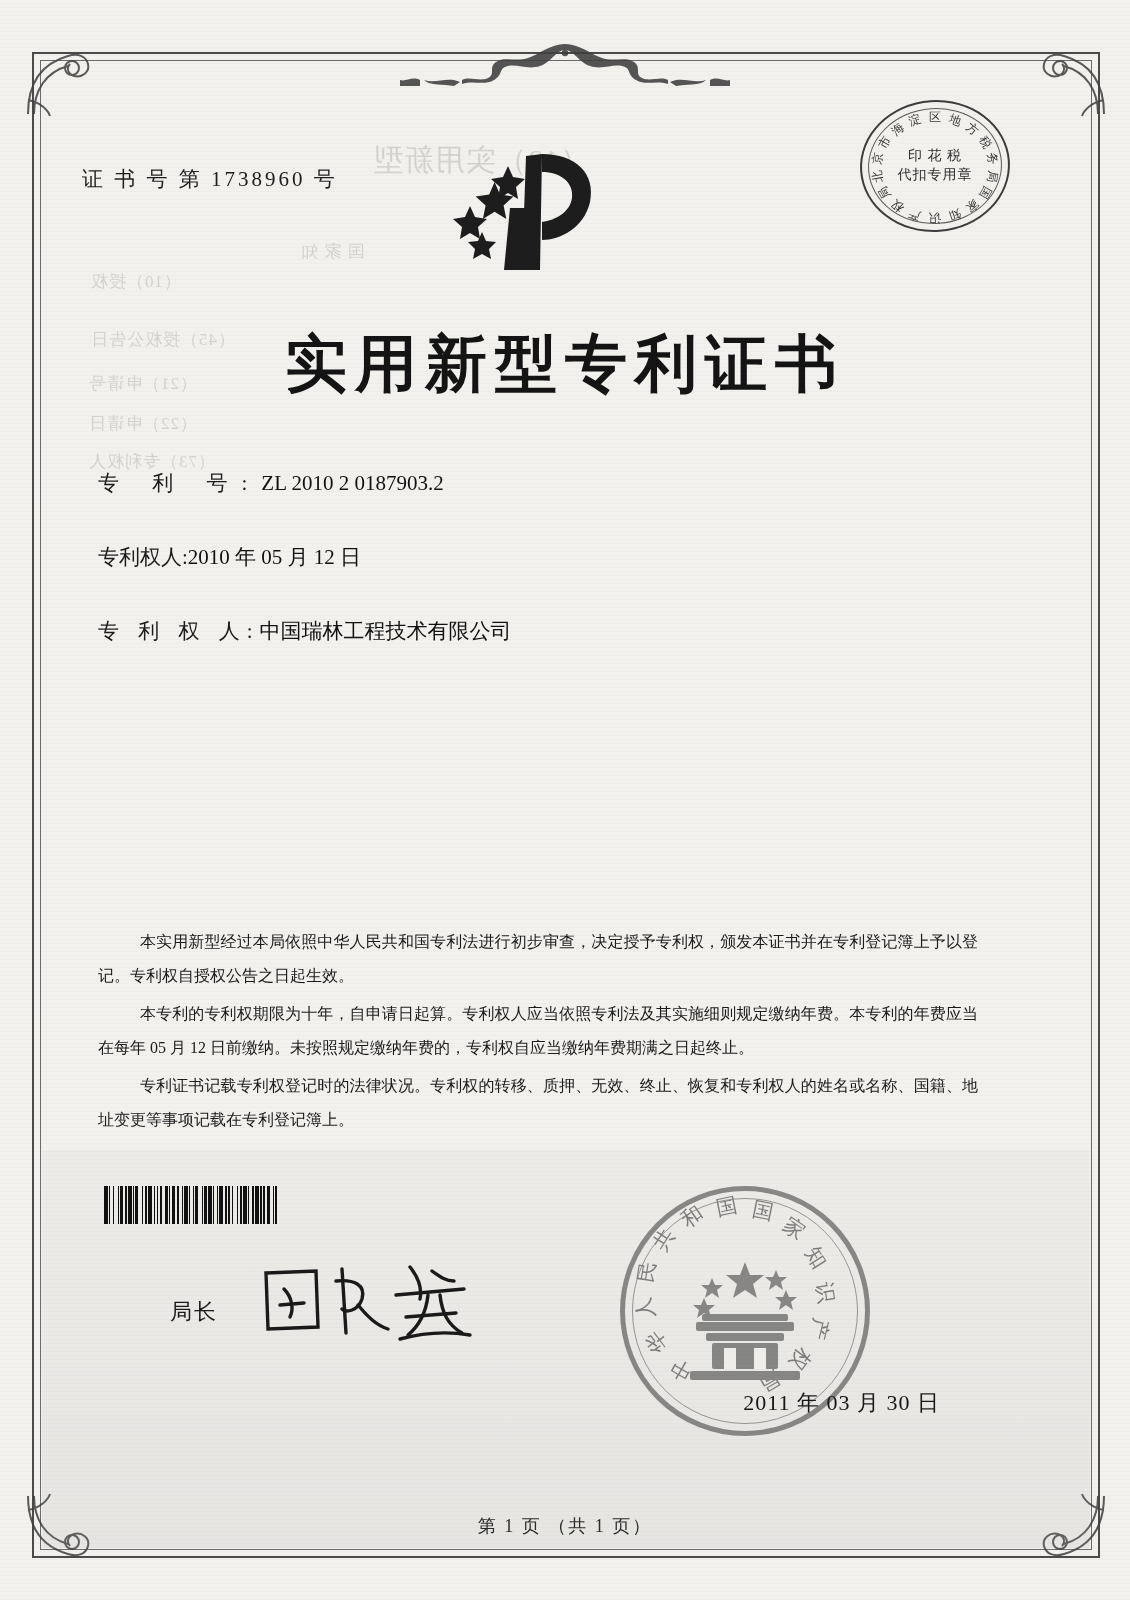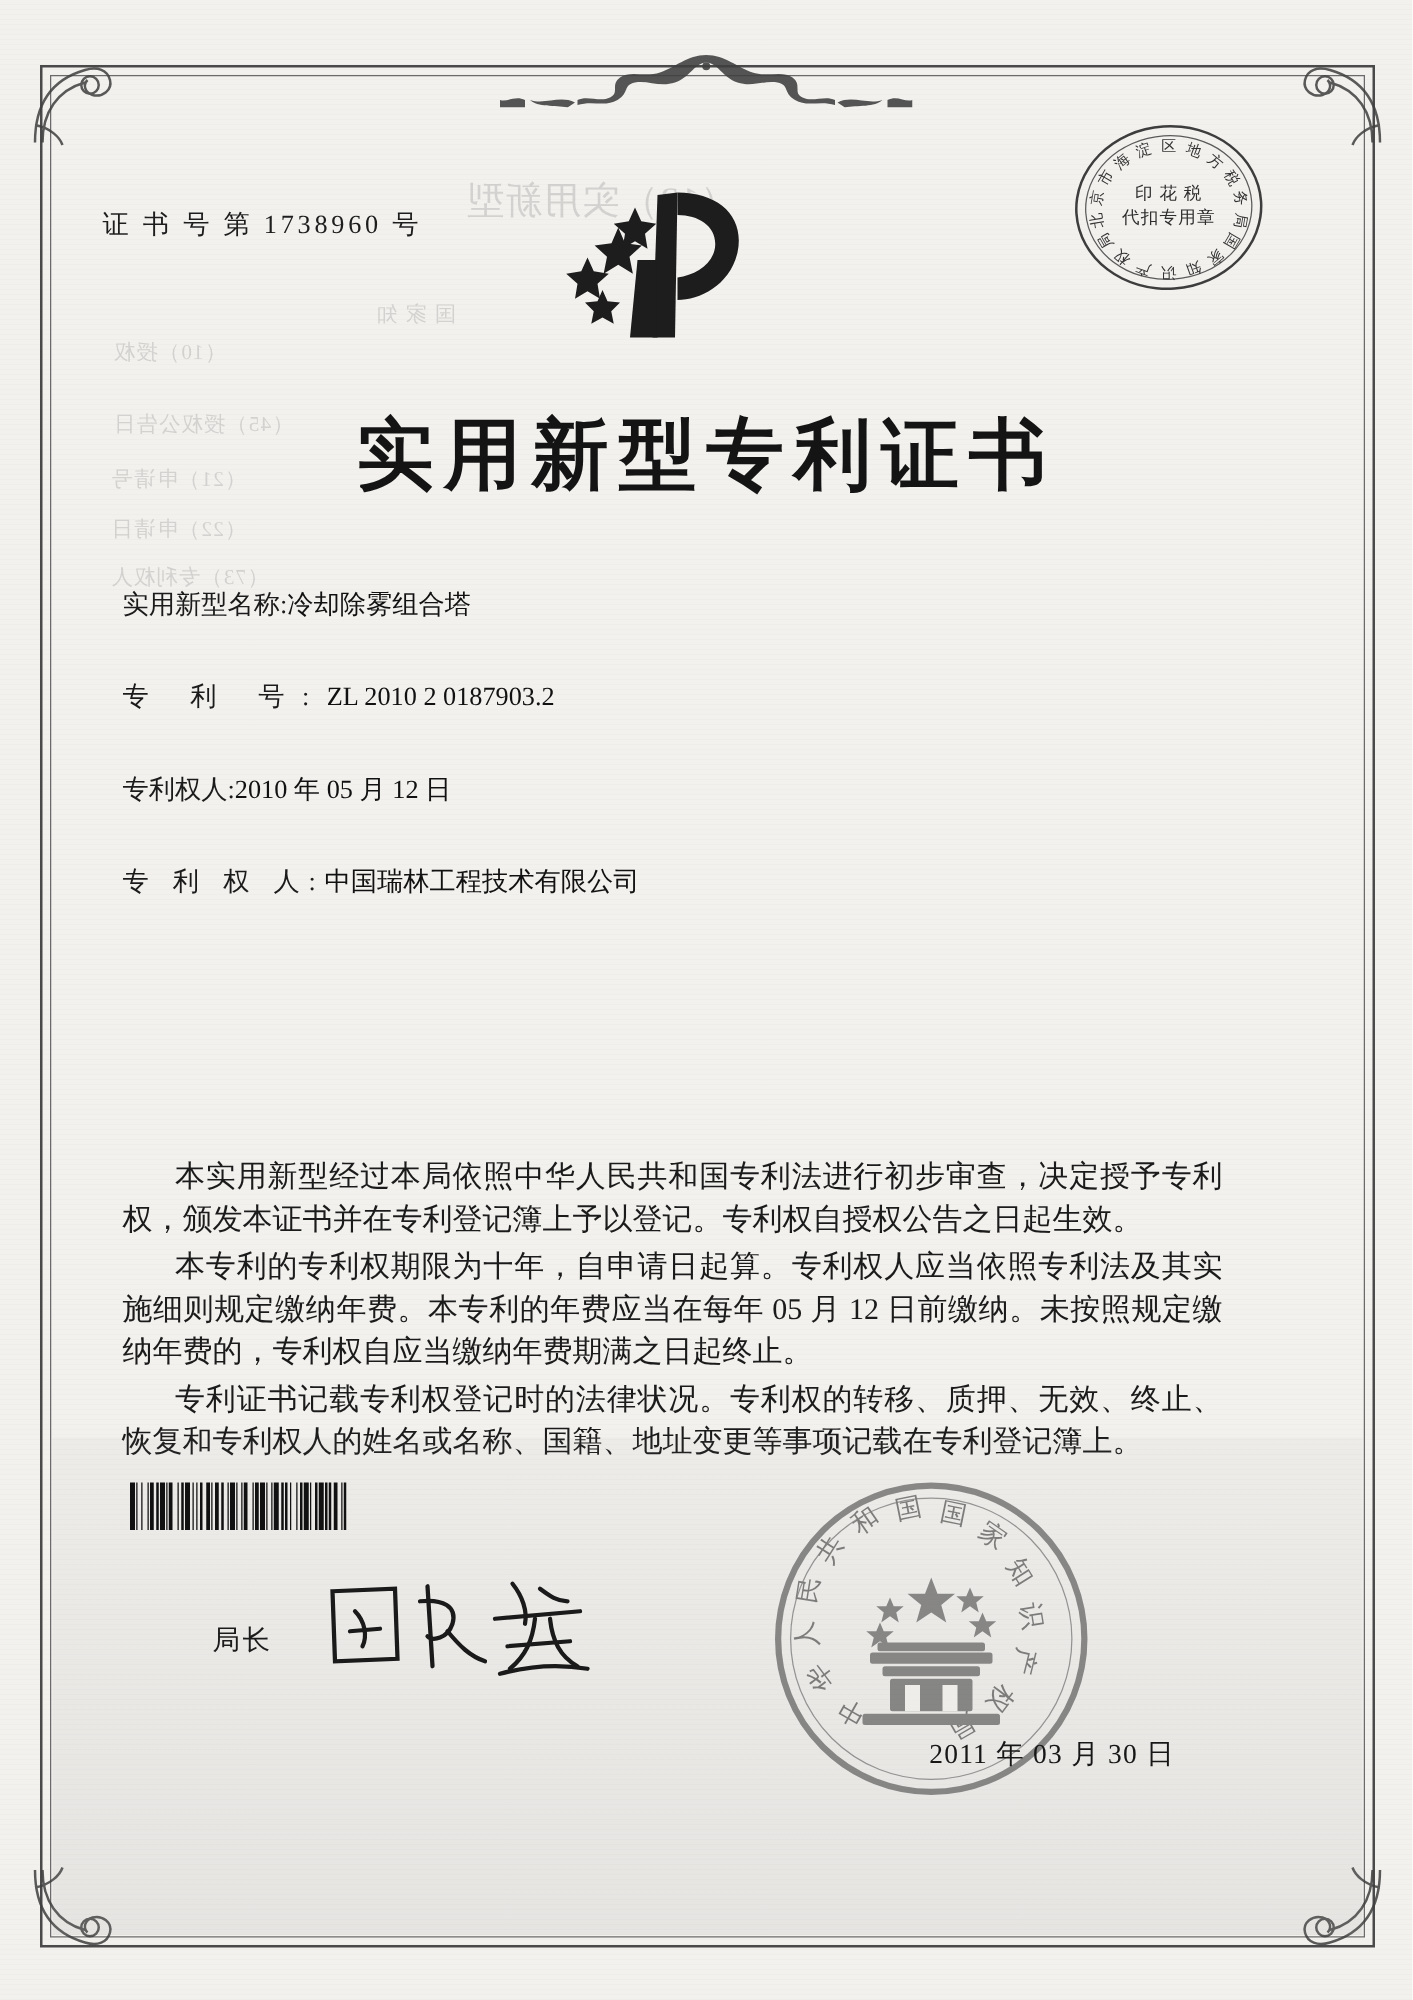--- a/index.html
+++ b/index.html
@@ -166,21 +166,21 @@
   .lbl.sp1 { letter-spacing: 0px; }
   .lbl.sp2 { letter-spacing: 14px; }
   .lbl.sp4 { letter-spacing: 7px; }
 
   
   .paras {
     position: absolute;
     left: 98px;
     top: 925px;
     width: 880px;
-    font-size: 24px;
+    font-size: 16px;
     line-height: 34px;
     color: #1b1b1b;
     text-align: justify;
   }
   .paras p {
     margin: 0 0 4px 0;
     text-indent: 42px;
   }
 
   
@@ -401,21 +401,20 @@
         <path d="M40 58 l5 11 12 2 -9 8 2 12 -10 -6 -10 6 2 -12 -9 -8 12 -2 z"></path>
         <path d="M52 84 l4 9 10 1 -7 7 2 10 -9 -5 -9 5 2 -10 -7 -7 10 -1 z"></path>
         <path d="M78 18 l5 11 12 2 -9 8 2 12 -10 -6 -10 6 2 -12 -9 -8 12 -2 z"></path>
       </g>
     </svg>
   </div>
 
   <div class="main-title">实用新型专利证书</div>
 
   <div class="fields" id="fields">
-      <div class="field"><span class="lbl sp1">实用新型名称:</span><span class="val"> 冷却除雾组合塔</span></div>
       <div class="field"><span class="lbl sp2">专    利    号:</span><span class="val"> ZL 2010 2 0187903.2</span></div>
       <div class="field"><span class="lbl sp1">专利权人:</span><span class="val"> 2010 年 05 月 12 日</span></div>
       <div class="field"><span class="lbl sp4">专 利 权 人:</span><span class="val"> 中国瑞林工程技术有限公司</span></div>
     </div>
 
   <div class="paras" id="paras">
       <p>本实用新型经过本局依照中华人民共和国专利法进行初步审查，决定授予专利权，颁发本证书并在专利登记簿上予以登记。专利权自授权公告之日起生效。</p>
       <p>本专利的专利权期限为十年，自申请日起算。专利权人应当依照专利法及其实施细则规定缴纳年费。本专利的年费应当在每年 05 月 12 日前缴纳。未按照规定缴纳年费的，专利权自应当缴纳年费期满之日起终止。</p>
       <p>专利证书记载专利权登记时的法律状况。专利权的转移、质押、无效、终止、恢复和专利权人的姓名或名称、国籍、地址变更等事项记载在专利登记簿上。</p>
     </div>
@@ -566,14 +565,15 @@
         <rect x="104" y="162" width="12" height="21" fill="#f2f1ee"></rect>
         <rect x="134" y="162" width="12" height="21" fill="#f2f1ee"></rect>
         <rect x="70" y="185" width="110" height="9" rx="2"></rect>
         <rect x="82" y="128" width="86" height="7" rx="2"></rect>
       </g>
     </svg>
   </div>
 
   <div class="seal-date">2011 年 03 月 30 日</div>
 
+  <div class="footer-page">第 1 页 （共 1 页）</div>
 
 </div>
 
 </body></html>

